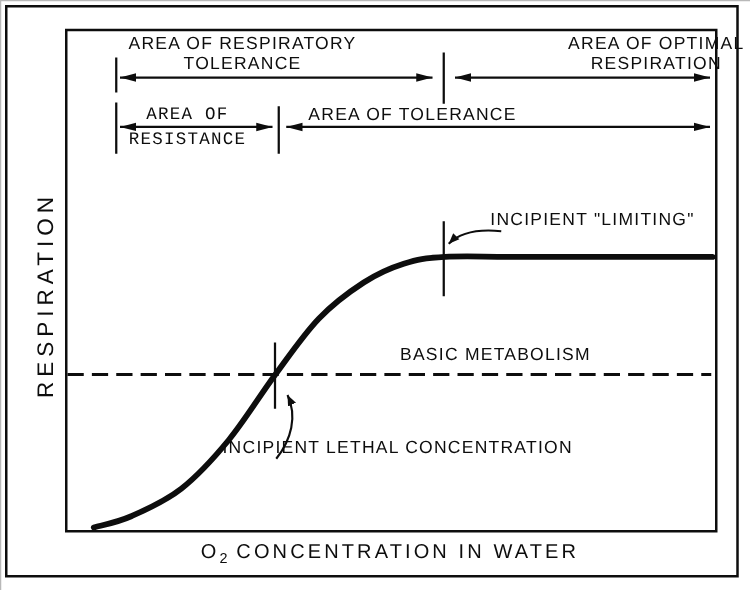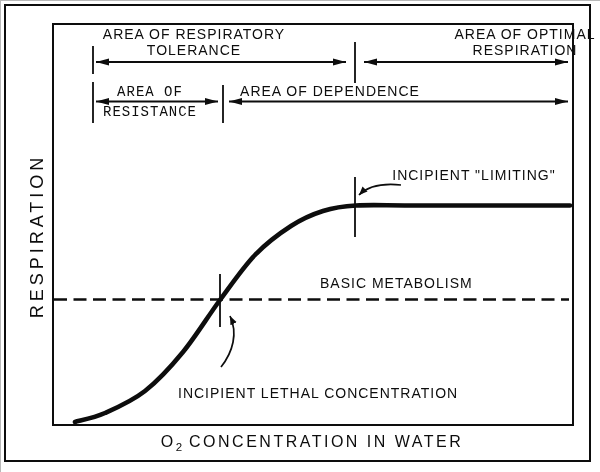--- a/index.html
+++ b/index.html
@@ -85,29 +85,29 @@
   <div class="lbl ctr" style="left:488px;top:27px;margin-left:37px;">
     <div>AREA OF OPTIMAL</div>
     <div>RESPIRATION</div>
   </div>
 
   <div class="lbl ctr resist-block" style="left:150px;top:83px;font-family:Liberation Mono, monospace;">
     <div>AREA OF</div>
     <div>RESISTANCE</div>
   </div>
 
-  <div class="lbl ctr" style="left:330px;top:84px;">AREA OF DEPENDENCE</div>
+  <div class="lbl ctr" style="left:330px;top:84px;">AREA OF TOLERANCE</div>
 
   <div class="lbl ctr" style="left:474px;top:168px;">
     <div>INCIPIENT "LIMITING"</div>
   </div>
 
   <div class="lbl" style="left:320px;top:276px;">BASIC METABOLISM</div>
 
-  <div class="lbl" style="left:178px;top:386px;">INCIPIENT LETHAL CONCENTRATION</div>
+  <div class="lbl" style="left:178px;top:350px;">INCIPIENT LETHAL CONCENTRATION</div>
 
   <div class="ylabel">RESPIRATION</div>
 
   <div class="xlabel">
     <span>O</span><span class="sub">2</span><span class="rest">CONCENTRATION IN WATER</span>
   </div>
 
 </div>
 
 </body></html>

